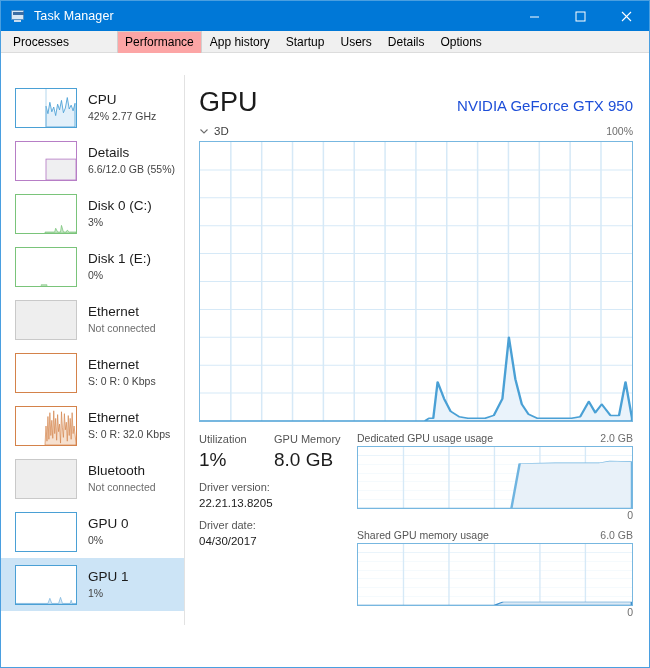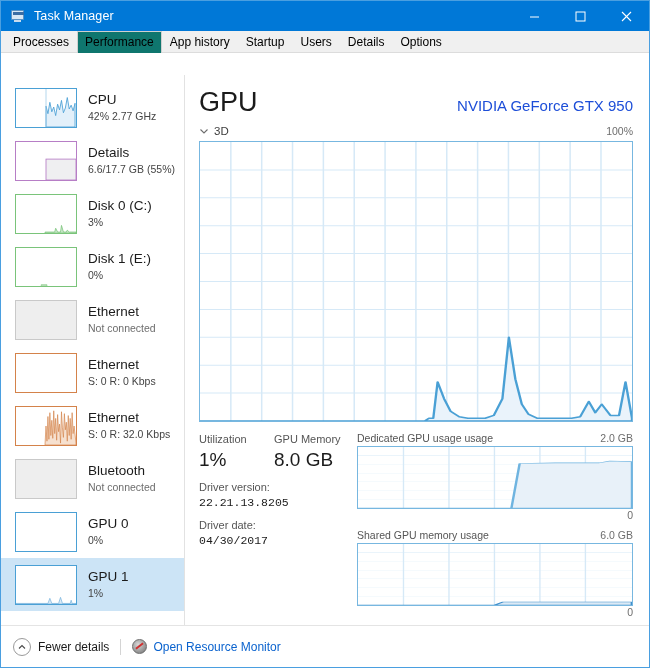--- a/index.html
+++ b/index.html
@@ -94,26 +94,27 @@
     padding: 0 7px;
     font-size: 12px;
     color: #000000;
     line-height: 21px;
     background: #f0f0f0;
     border: 1px solid transparent;
     border-bottom: none;
     white-space: nowrap;
   }
   .tab.active {
-    background: #0f766e;
+    background: #fca5a5;
     border-color: #d0d0d0;
     position: relative;
     z-index: 2;
     margin-bottom: -1px;
     height: 22px;
+    margin-left: 40px;
   }
 
   
   #content {
     position: absolute;
     left: 0; right: 0;
     top: 74px; bottom: 42px;
     display: flex;
     background: #ffffff;
   }
@@ -227,21 +228,21 @@
     white-space: nowrap;
   }
   .stat-value {
     font-size: 19px; color: #1b1b1b; line-height: 26px;
     white-space: nowrap;
   }
   .info-label {
     font-size: 11px; color: #555555; line-height: 16px; margin-top: 6px;
   }
   .info-value {
-    font-size: 11.5px; color: #1b1b1b; line-height: 16px; font-family: Liberation Mono, monospace;
+    font-size: 11.5px; color: #1b1b1b; line-height: 16px;
   }
 
   #memcharts { flex: 1; padding-left: 8px; }
   .memblock { margin-bottom: 7px; }
   .mem-head {
     display: flex; justify-content: space-between; align-items: baseline;
   }
   .mem-title { font-size: 10.5px; color: #555555; }
   .mem-max { font-size: 10.5px; color: #6d6d6d; }
   .mem-graph { height: 63px; margin-top: 2px; }
@@ -352,21 +353,21 @@
       </div>
 
       <div class="side-item">
         <div class="thumb" style="border-color:#b77ec6">
           <svg viewBox="0 0 62 40" preserveAspectRatio="none">
             <rect x="31" y="18" width="31" height="22" fill="#efeff1" stroke="#b77ec6" stroke-width="0.9"></rect>
           </svg>
         </div>
         <div class="side-text">
           <div class="side-title">Details</div>
-          <div class="side-sub">6.6/17.7 GB (55%)</div>
+          <div class="side-sub">6.6/12.0 GB (55%)</div>
         </div>
       </div>
 
       <div class="side-item">
         <div class="thumb" style="border-color:#7ac47a">
           <svg viewBox="0 0 62 40" preserveAspectRatio="none">
             <path d="M30 40 L30 39 L40 39 L41 35 L43 39 L46 39 L47 32 L49 39 L52 39 L53 37 L55 39 L62 39 L62 40 Z" fill="#cfe9cf" stroke="#7ac47a" stroke-width="0.8"></path>
           </svg>
         </div>
         <div class="side-text">
@@ -566,29 +567,14 @@
             </div>
             <div class="mem-min">0</div>
           </div>
 
         </div>
       </div>
 
     </div>
   </div>
 
-  <div id="footer">
-    <div id="fewer">
-      <span id="fewer-circle">
-        <svg width="10" height="10" viewBox="0 0 10 10">
-            <polyline points="2,6.5 5,3.5 8,6.5" fill="none" stroke="#4a4a4a" stroke-width="1.1"></polyline>
-          </svg>
-      </span>
-      <span>Fewer details</span>
-    </div>
-    <div id="divider"></div>
-    <div id="resmon">
-      <span id="resmon-icon"></span>
-      <span>Open Resource Monitor</span>
-    </div>
-  </div>
 
 </div>
 
 </body></html>

